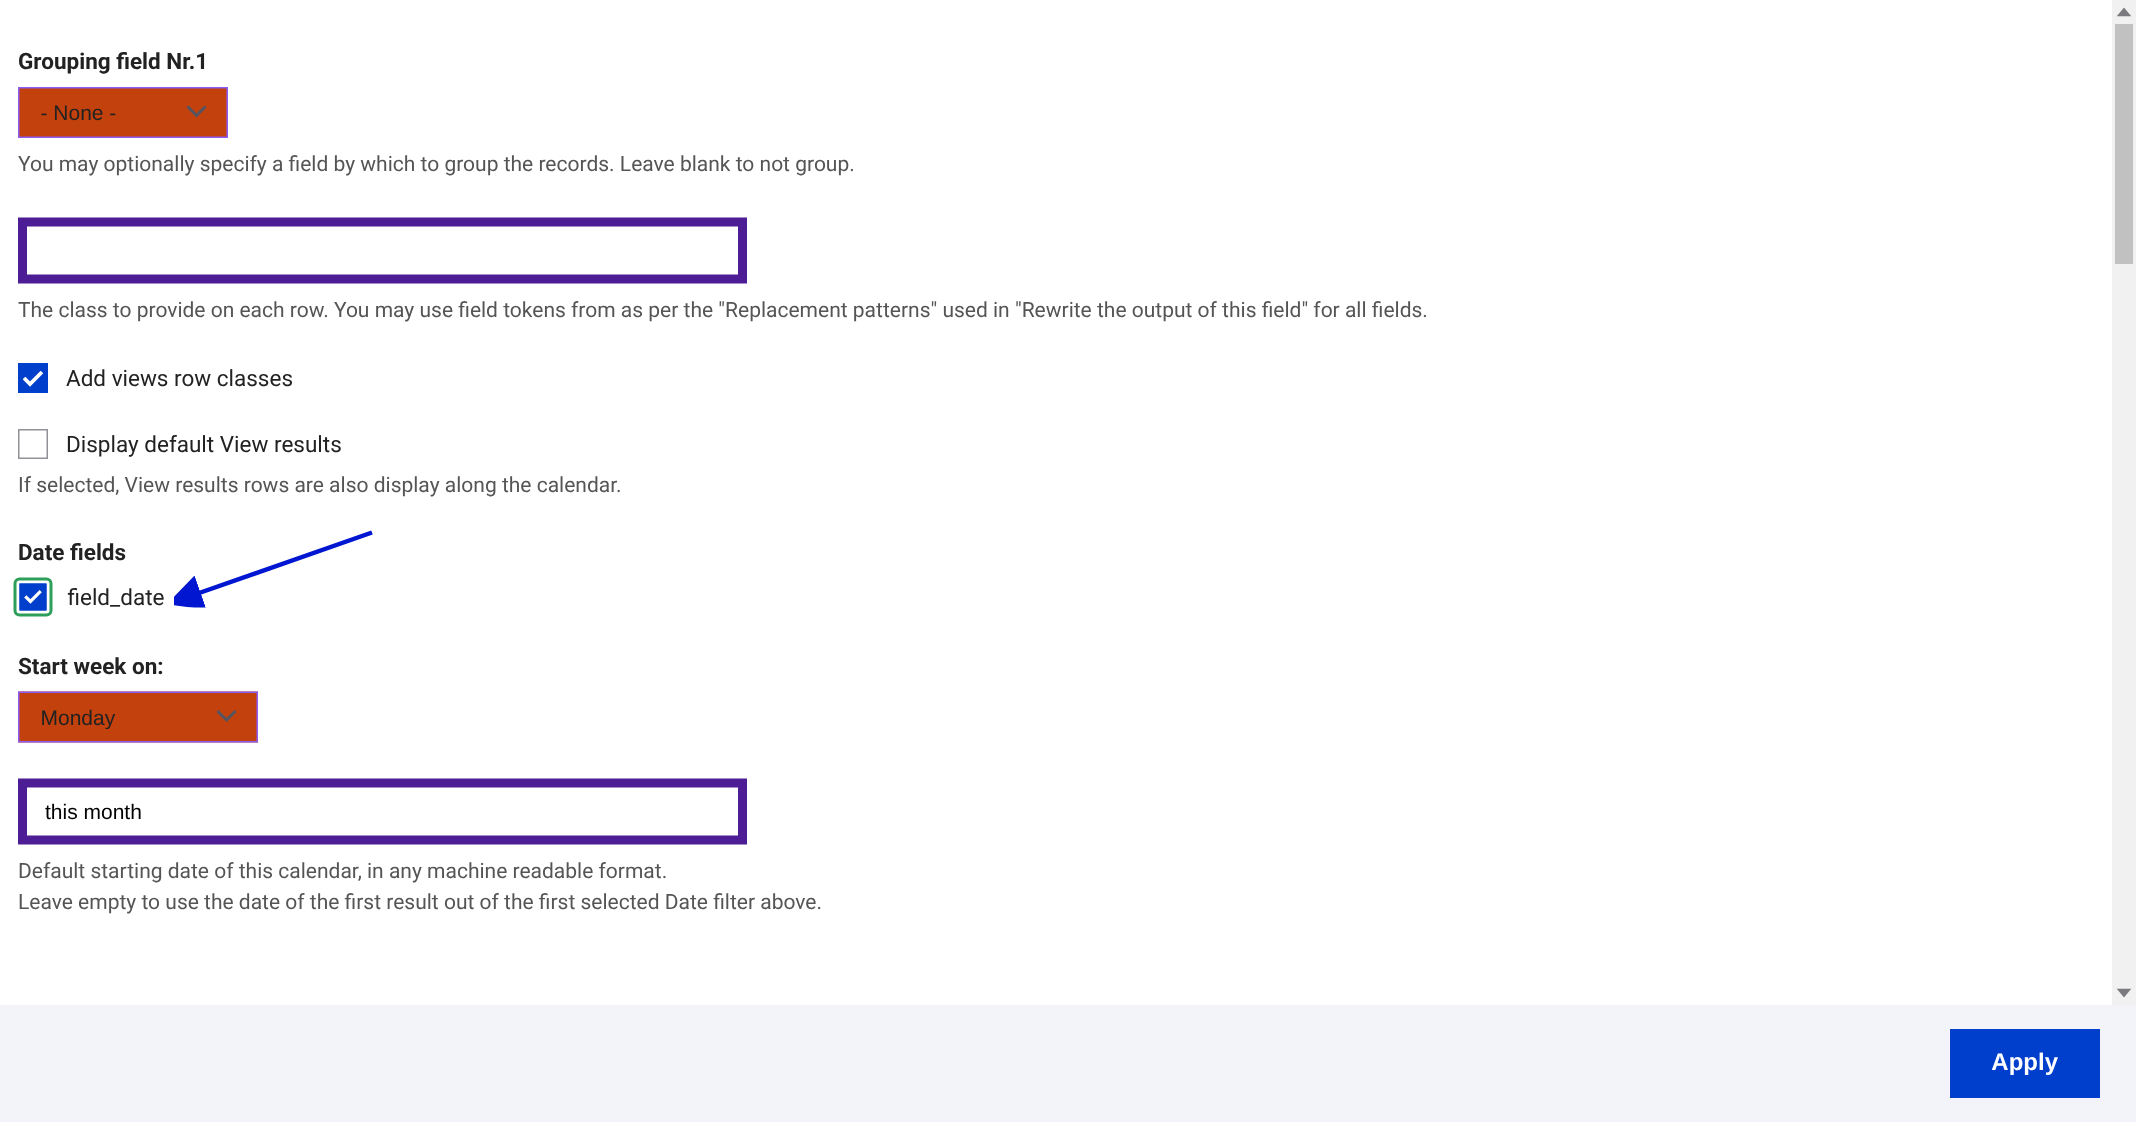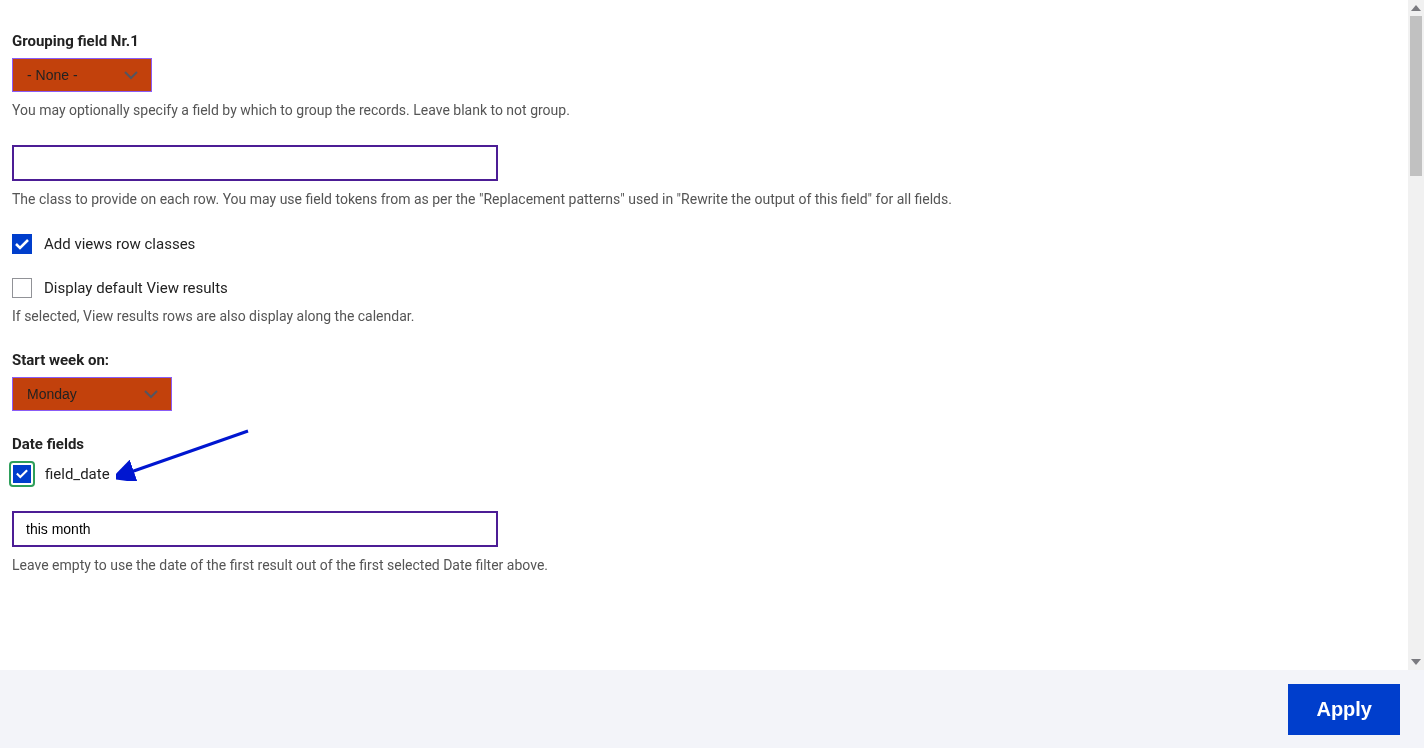--- a/index.html
+++ b/index.html
@@ -49,21 +49,21 @@
       min-width: 140px;
     }
     .select-chevron {
       position: absolute;
       right: 14px;
       top: 50%;
       transform: translateY(-50%);
       pointer-events: none;
     }
     .text-input {
-      border: 2px solid #4c1d95;
+      border: 6px solid #4c1d95;
       padding: 8px 12px;
       font-size: 14px;
       width: 486px;
       background: #fff;
     }
     .checkbox-row {
       display: flex;
       align-items: center;
       gap: 12px;
       margin-bottom: 8px;
@@ -107,21 +107,21 @@
       right: 0;
       height: 78px;
       background: #f3f4f9;
       display: flex;
       justify-content: flex-end;
       align-items: center;
       padding-right: 24px;
       gap: 16px;
     }
     .btn {
-      font-size: 20px;
+      font-size: 16px;
       font-weight: 700;
       padding: 14px 28px;
       border: none;
       cursor: pointer;
     }
     .btn-primary { background: #003ecc; color: #fff; }
     .btn-secondary { background: #d5d8e0; color: #222; }
     .scrollbar-track {
       position: absolute;
       right: 0;
@@ -189,34 +189,20 @@
   </div>
 
   <div class="form-group">
     <div class="checkbox-row">
       <div class="checkbox">
         
       </div>
       <span class="checkbox-label">Display default View results</span>
     </div>
     <div class="description" style="margin-top:4px">If selected, View results rows are also display along the calendar.</div>
-  </div>
-
-  <div class="form-group">
-    <label class="label">Start week on:</label>
-    <div class="select-wrapper">
-      <select class="select" style="min-width:160px">
-        <option>Monday</option>
-      </select>
-      <span class="select-chevron">
-        <svg width="14" height="9" viewBox="0 0 14 9">
-            <path d="M1 1 L7 7 L13 1" stroke="#545560" stroke-width="2" fill="none"></path>
-          </svg>
-      </span>
-    </div>
   </div>
 
   <div class="form-group" style="position:relative;">
     <label class="label">Date fields</label>
     <div class="checkbox-row" style="gap:10px;">
       <div class="highlighted-checkbox">
         <div class="checkbox checked">
           <svg width="12" height="10" viewBox="0 0 14 11">
               <path d="M1 5 L5 9 L13 1" stroke="#fff" stroke-width="2.5" fill="none"></path>
             </svg>
@@ -227,23 +213,38 @@
     <svg class="annotation-arrow" style="left:104px; top:-8px;" width="140" height="54" viewBox="0 0 140 54">
       <defs>
         <marker id="arrowhead" markerWidth="8" markerHeight="8" refX="2" refY="4" orient="auto">
           <polygon points="0 0, 8 4, 0 8" fill="#0016d0"></polygon>
         </marker>
       </defs>
       <line x1="132" y1="4" x2="12" y2="46" stroke="#0016d0" stroke-width="3" marker-end="url(#arrowhead)"></line>
     </svg>
   </div>
 
+  <div class="form-group">
+    <label class="label">Start week on:</label>
+    <div class="select-wrapper">
+      <select class="select" style="min-width:160px">
+        <option>Monday</option>
+      </select>
+      <span class="select-chevron">
+        <svg width="14" height="9" viewBox="0 0 14 9">
+            <path d="M1 1 L7 7 L13 1" stroke="#545560" stroke-width="2" fill="none"></path>
+          </svg>
+      </span>
+    </div>
+  </div>
+
   <div class="form-group tight">
     <input type="text" class="text-input" value="this month" style="">
     <div class="description">
+      <div>Default starting date of this calendar, in any machine readable format.</div>
       <div>Leave empty to use the date of the first result out of the first selected Date filter above.</div>
     </div>
   </div>
 
 </div>
 
 <div class="scrollbar-track">
   <div class="scrollbar-arrow" style="top:0">
     <svg width="10" height="6" viewBox="0 0 10 6">
         <path d="M0 6 L5 0 L10 6 Z" fill="#7a7a7f"></path>

